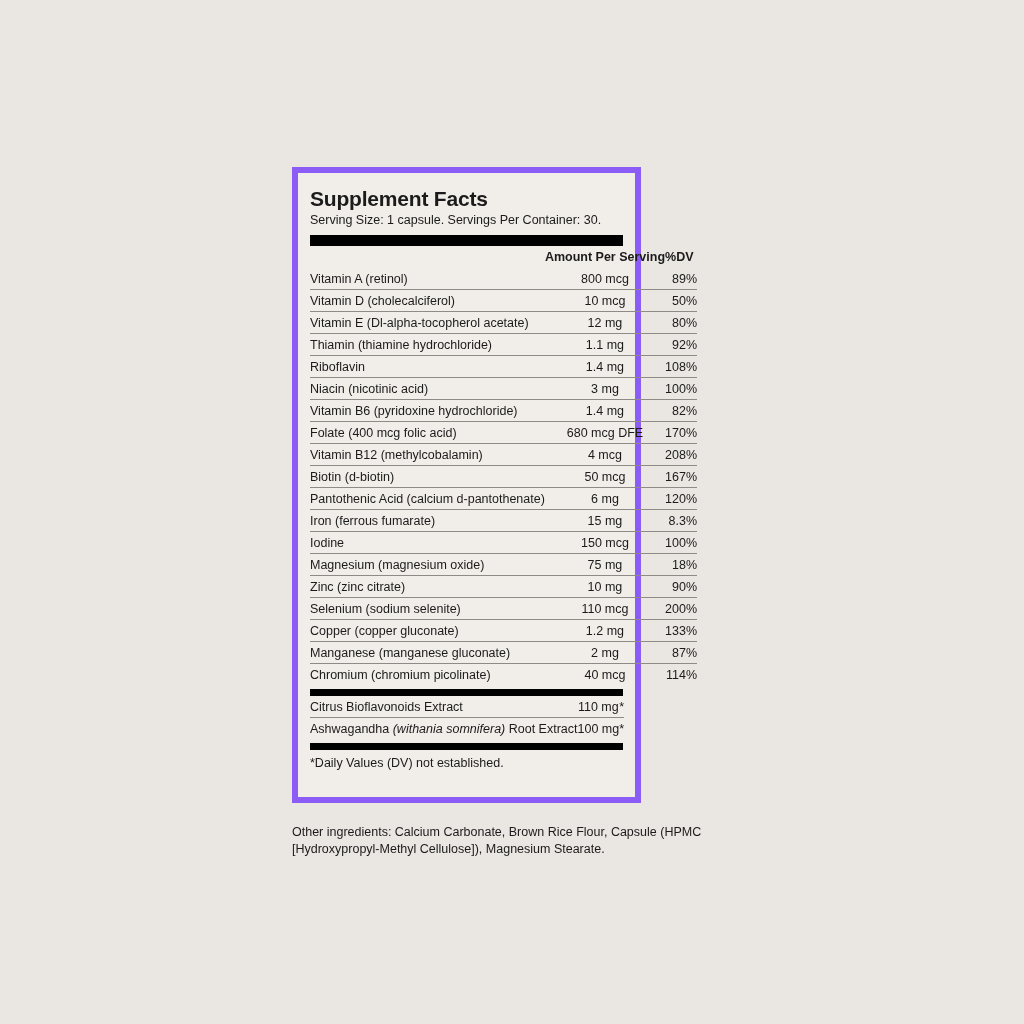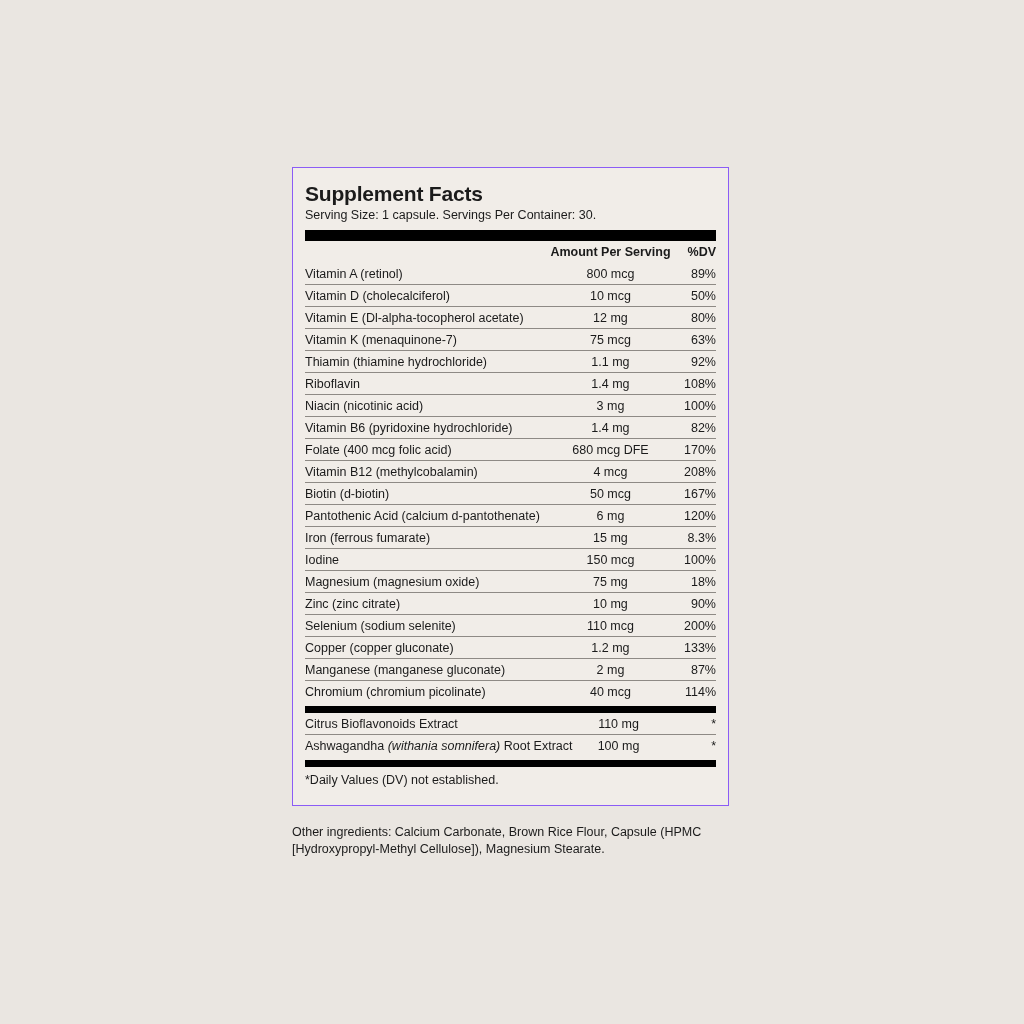--- a/index.html
+++ b/index.html
@@ -16,25 +16,25 @@
   }
   .page {
     position: relative;
     width: 1024px;
     height: 1024px;
   }
   .panel {
     position: absolute;
     left: 292px;
     top: 167px;
-    width: 437px;
+    width: 349px;
     box-sizing: border-box;
-    border: 1px solid #8b5cf6;
+    border: 6px solid #8b5cf6;
     background: #f1ede8;
-    padding: 14px 12px 16px 12px;
+    padding: 14px 12px 25px 12px;
   }
   .sf-title {
     font-size: 21px;
     font-weight: bold;
     letter-spacing: -0.2px;
     margin: 0 0 2px 0;
     line-height: 1.1;
   }
   .serving {
     font-size: 12.5px;
@@ -51,21 +51,21 @@
     background: #000;
   }
   table.facts {
     width: 100%;
     border-collapse: collapse;
     font-size: 12.5px;
   }
   table.facts th {
     font-size: 12.5px;
     font-weight: bold;
-    text-align: right;
+    text-align: left;
     padding: 4px 0 4px 0;
     white-space: nowrap;
   }
   table.facts th.name-col {
     text-align: left;
   }
   table.facts td {
     padding: 3.5px 0 3.5px 0;
     border-top: 1px solid #8e8a85;
     vertical-align: baseline;
@@ -125,25 +125,20 @@
         </tr>
         <tr>
           <td class="col-name">Vitamin D (cholecalciferol)</td>
           <td class="col-amt">10 mcg</td>
           <td class="col-dv">50%</td>
         </tr>
         <tr>
           <td class="col-name">Vitamin E (Dl-alpha-tocopherol acetate)</td>
           <td class="col-amt">12 mg</td>
           <td class="col-dv">80%</td>
-        </tr>
-        <tr>
-          <td class="col-name">Vitamin K (menaquinone-7)</td>
-          <td class="col-amt">75 mcg</td>
-          <td class="col-dv">63%</td>
         </tr>
         <tr>
           <td class="col-name">Thiamin (thiamine hydrochloride)</td>
           <td class="col-amt">1.1 mg</td>
           <td class="col-dv">92%</td>
         </tr>
         <tr>
           <td class="col-name">Riboflavin</td>
           <td class="col-amt">1.4 mg</td>
           <td class="col-dv">108%</td>

